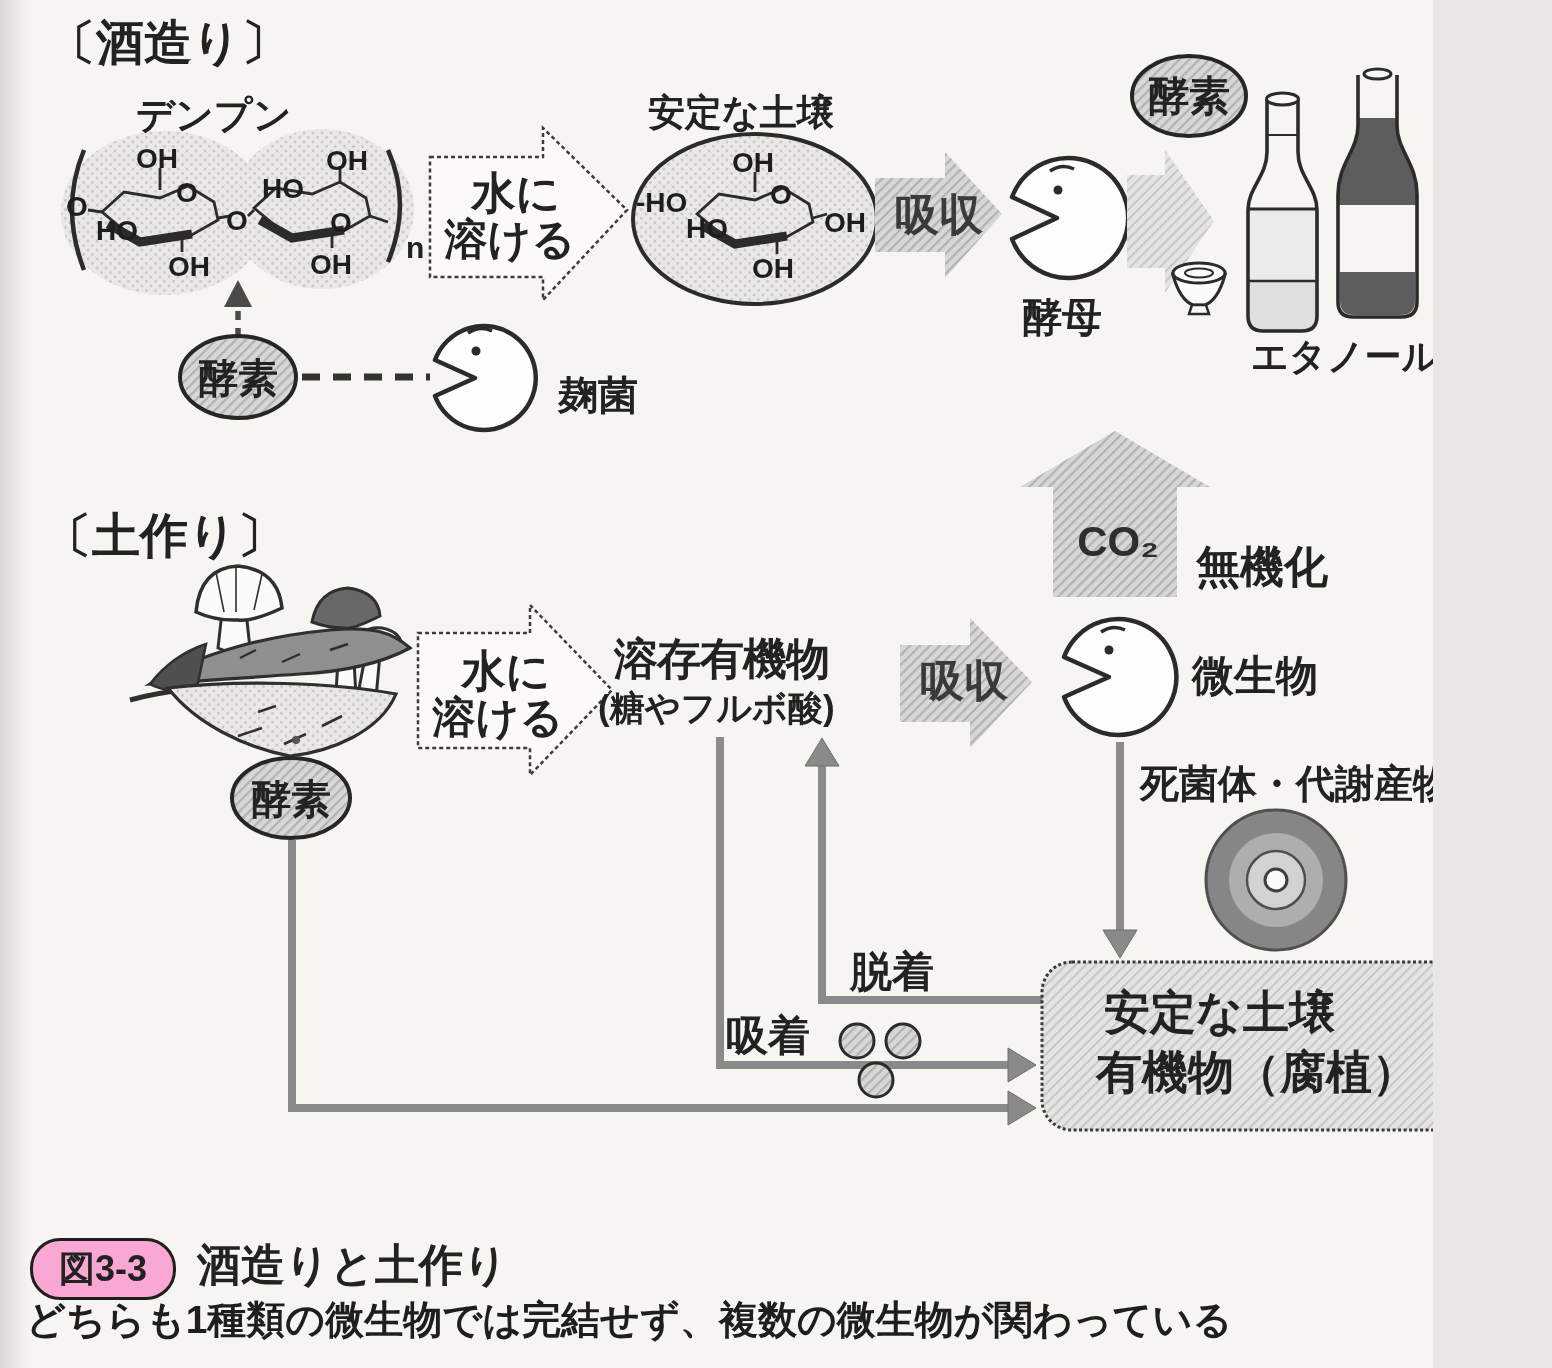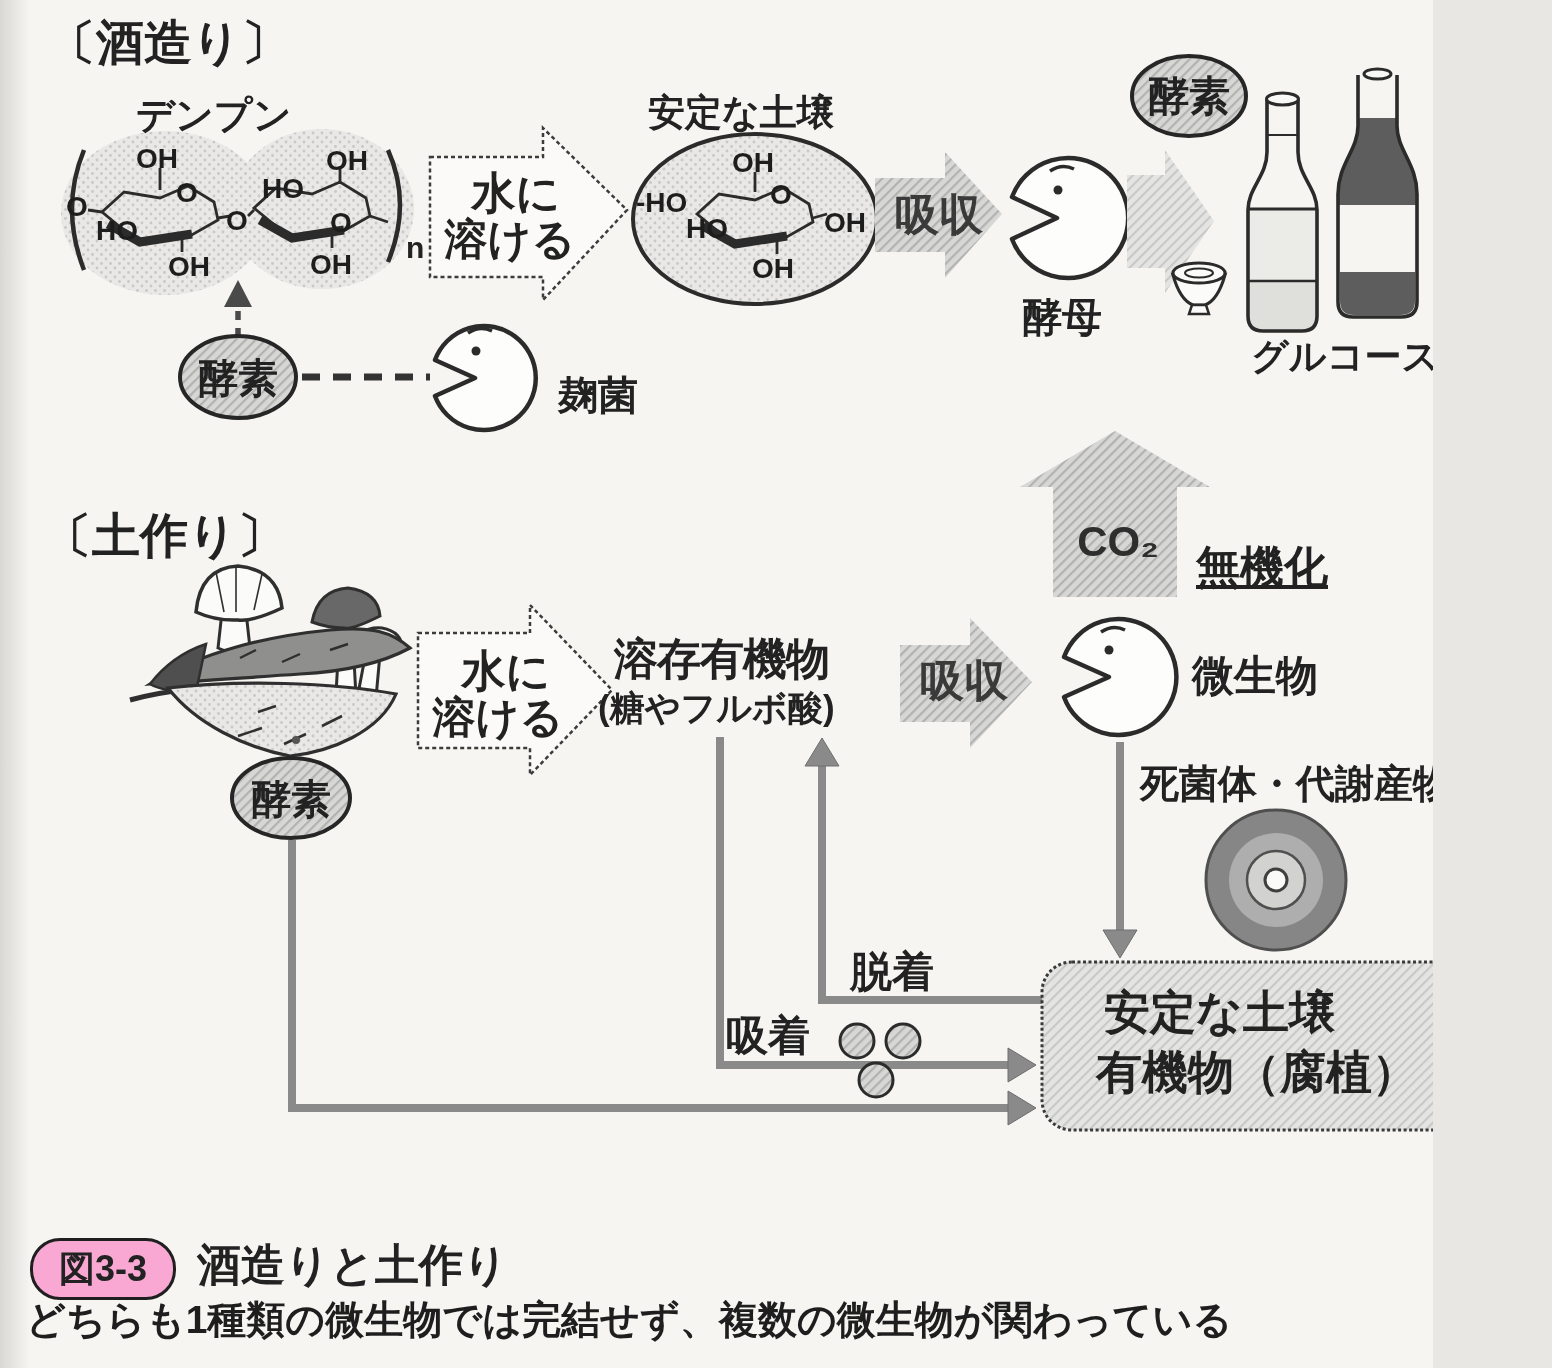--- a/index.html
+++ b/index.html
@@ -246,36 +246,36 @@
   <div class="t chem" style="left:686px;top:214px;">HO</div>
   <div class="t chem" style="left:824px;top:208px;">OH</div>
   <div class="t chem" style="left:752px;top:254px;">OH</div>
 
   <div class="t tc" style="left:882px;top:192px;width:114px;font-size:44px;color:#3a3a3a;">吸収</div>
 
   <div class="t tc" style="left:182px;top:357px;width:112px;font-size:40px;">酵素</div>
   <div class="t" style="left:558px;top:374px;font-size:40px;">麹菌</div>
   <div class="t" style="left:1022px;top:296px;font-size:40px;">酵母</div>
   <div class="t tc" style="left:1133px;top:75px;width:112px;font-size:41px;">酵素</div>
-  <div class="t" style="left:1251px;top:338px;font-size:37px;">グルコース</div>
+  <div class="t" style="left:1251px;top:338px;font-size:37px;">エタノール</div>
 
   <div class="t" style="left:44px;top:511px;font-size:48px;">〔土作り〕</div>
   <div class="t tc" style="left:235px;top:778px;width:112px;font-size:40px;">酵素</div>
 
   <div class="t tc" style="left:452px;top:648px;width:108px;font-size:44px;">水に</div>
   <div class="t tc" style="left:432px;top:695px;width:132px;font-size:43px;">溶ける</div>
 
   <div class="t" style="left:598px;top:690px;font-size:35px;">(糖やフルボ酸)</div>
   <div class="t" style="left:614px;top:636px;font-size:44px;letter-spacing:-1px;">溶存有機物</div>
 
   <div class="t tc" style="left:902px;top:658px;width:124px;font-size:44px;color:#3a3a3a;">吸収</div>
   <div class="t" style="left:1192px;top:654px;font-size:42px;">微生物</div>
 
   <div class="t tc" style="left:1068px;top:520px;width:100px;font-size:42px;color:#2e2e2e;">CO₂</div>
-  <div class="t" style="left:1196px;top:544px;font-size:44px;text-decoration:underline;">無機化</div>
+  <div class="t" style="left:1196px;top:544px;font-size:44px;">無機化</div>
 
   <div class="t" style="left:1140px;top:764px;font-size:39px;">死菌体・代謝産物</div>
 
   <div class="t" style="left:1104px;top:988px;font-size:46px;">安定な土壌</div>
   <div class="t" style="left:1096px;top:1048px;font-size:46px;">有機物（腐植）</div>
 
   <div class="t" style="left:850px;top:950px;font-size:42px;">脱着</div>
   <div class="t" style="left:726px;top:1014px;font-size:42px;">吸着</div>
 
   <div class="pill" style="left:30px;top:1238px;width:140px;height:56px;">

